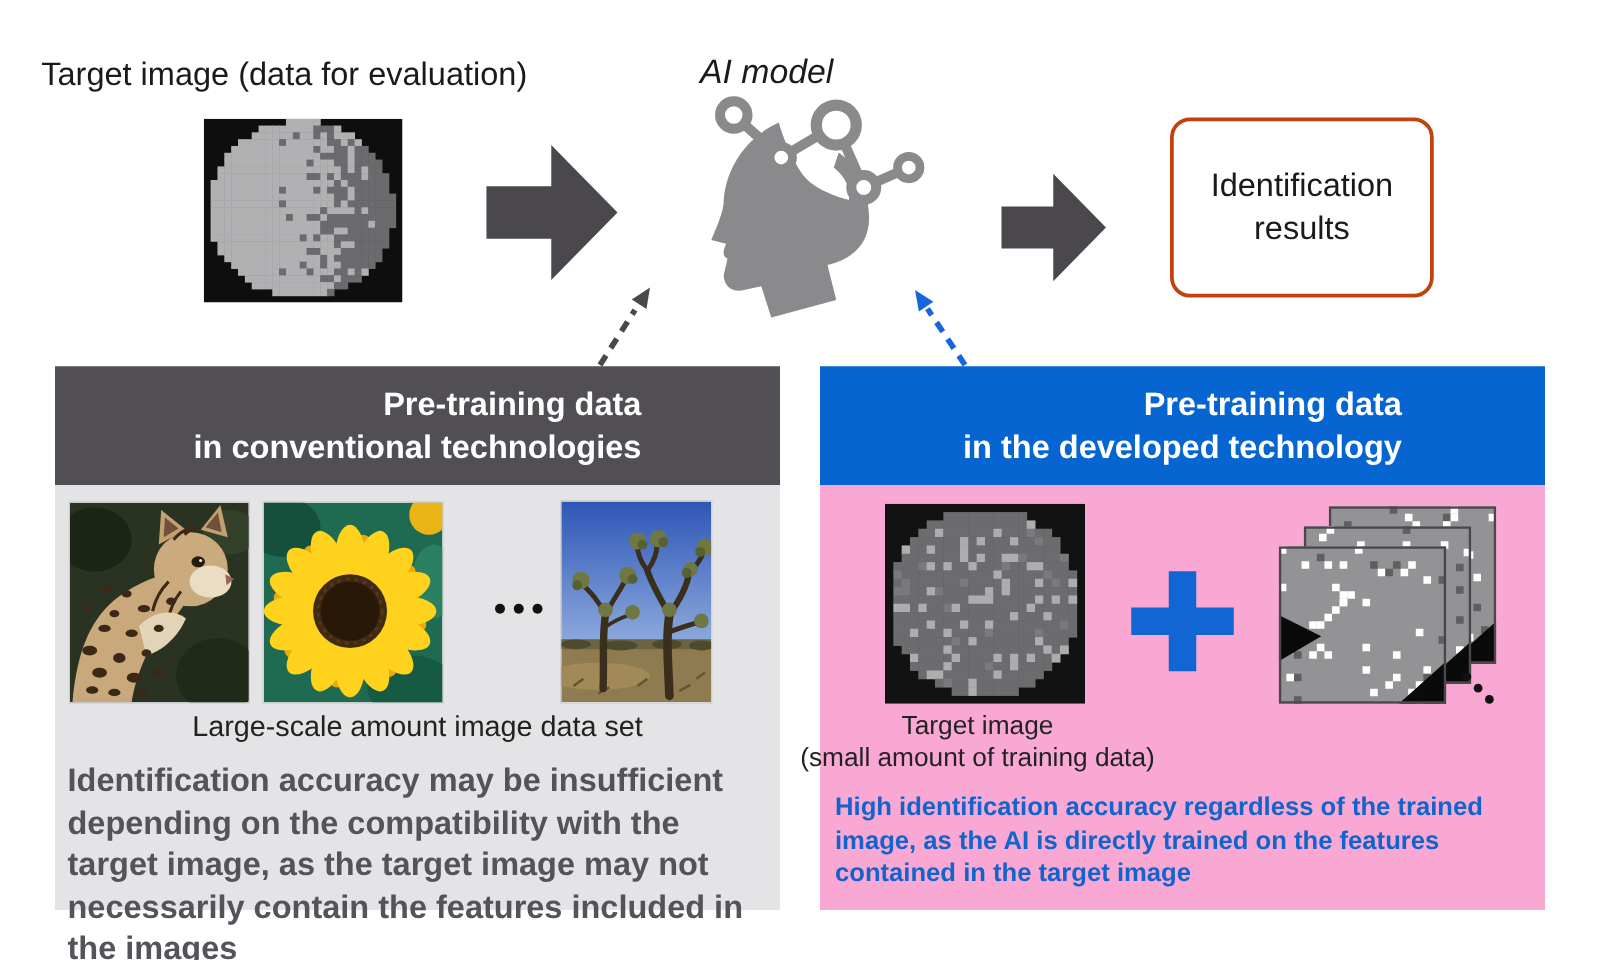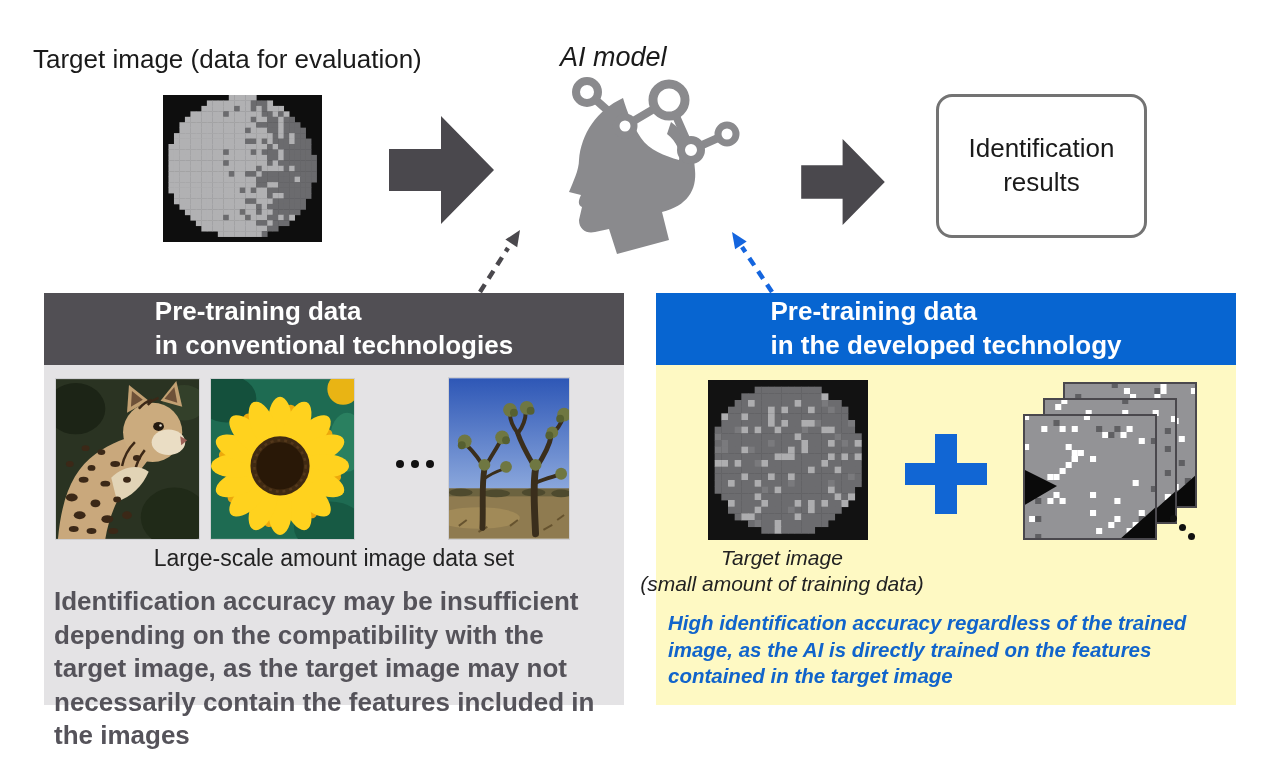--- a/index.html
+++ b/index.html
@@ -10,39 +10,39 @@
   .top-label{position:absolute;font-size:26px;color:#1a1a1a;white-space:nowrap;}
   .target-label{left:33px;top:44px;}
   .ai-label{left:560px;top:42px;font-size:27px;font-style:italic;}
   .pix{position:absolute;line-height:0;}
   .moon1{left:163px;top:95px;width:159px;height:147px;}
   .flow-arrow{position:absolute;}
   .arrow1{left:389px;top:116px;width:105px;height:108px;}
   .arrow2{left:789px;top:139px;width:108px;height:86px;}
   .ai-icon{position:absolute;left:545px;top:76px;width:200px;height:190px;}
   .results-box{position:absolute;left:936px;top:94px;width:211px;height:144px;
-    border:3px solid #737373;border-radius:16px;background:#fff;
+    border:3px solid #c2410c;border-radius:16px;background:#fff;
     display:flex;align-items:center;justify-content:center;text-align:center;
     font-size:26px;line-height:1.3;color:#1a1a1a;padding:0 14px;box-sizing:border-box;}
   .dash-arrow{position:absolute;width:62px;height:70px;}
   .gray-dash{left:468px;top:226px;}
   .blue-dash{left:722px;top:226px;}
 
   
   .panel{position:absolute;top:293px;width:580px;height:435px;}
   .panel-left{left:44px;}
   .panel-right{left:656px;}
-  .panel-header{height:72px;display:flex;align-items:center;justify-content:center;
-    text-align:left;color:#ffffff;font-weight:700;font-size:26px;line-height:1.3;
+  .panel-header{height:95px;display:flex;align-items:center;justify-content:center;
+    text-align:right;color:#ffffff;font-weight:700;font-size:26px;line-height:1.3;
     white-space:pre-line;}
   .panel-left .panel-header{background:#514F54;}
   .panel-right .panel-header{background:#0765D1;}
   .panel-body{position:relative;height:340px;}
   .panel-left .panel-body{background:#E4E3E5;}
-  .panel-right .panel-body{background:#fef9c3;font-style:italic;}
+  .panel-right .panel-body{background:#f9a8d4;}
 
   
   .nat-img{position:absolute;top:13px;overflow:hidden;border:1px solid #cfcfd2;box-sizing:border-box;line-height:0;}
   .nat-img svg{display:block;}
   .img-cat{left:11px;width:145px;height:162px;}
   .img-sunflower{left:166px;width:145px;height:162px;}
   .img-trees{left:404px;top:12px;width:122px;height:163px;}
   .hdots{position:absolute;left:352px;top:95px;display:flex;gap:7px;}
   .hdots i{width:8px;height:8px;border-radius:50%;background:#111;}
   .caption{position:absolute;left:0;right:0;top:180px;text-align:center;font-size:23px;color:#222;}

